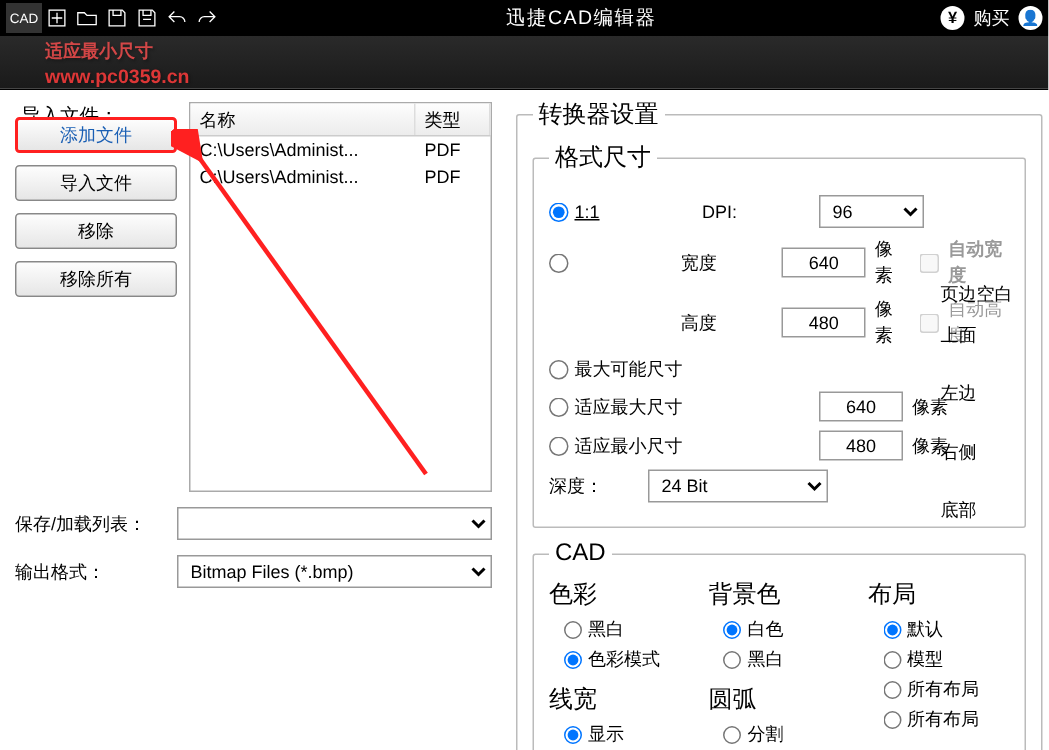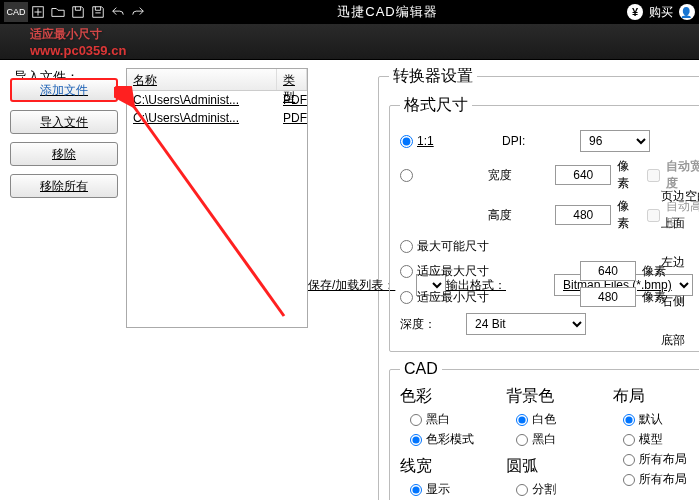--- a/index.html
+++ b/index.html
@@ -6,21 +6,21 @@
 body { width: 699px; height: 500px; background: #fff; overflow: hidden; position: relative; }
 .titlebar { height: 24px; background: #000; color: #fff; display: flex; align-items: center; padding: 0 4px; }
 .tb-icon { width: 20px; height: 20px; display: flex; align-items: center; justify-content: center; color: #fff; font-size: 14px; }
 .tb-icon svg { width: 14px; height: 14px; }
 .tb-title { flex: 1; text-align: center; font-size: 13px; letter-spacing: 1px; }
 .tb-right { display: flex; align-items: center; gap: 6px; }
 .coin { width: 16px; height: 16px; border-radius: 50%; background: #fff; color: #000; display: flex; align-items: center; justify-content: center; font-weight: bold; font-size: 11px; }
 .subbar { height: 36px; background: linear-gradient(#2a2a2a,#1a1a1a); border-bottom: 1px solid #000; position: relative; }
 .watermark { position: absolute; top: 26px; left: 30px; color: rgba(255,80,80,0.8); font-size: 18px; font-weight: bold; z-index: 50; text-shadow: 1px 1px 2px rgba(0,0,0,0.3); }
 .content { display: flex; height: calc(500px - 60px); }
-.left { width: 370px; padding: 8px 8px 8px 10px; display: flex; flex-direction: row; position: relative; text-decoration: underline; }
+.left { width: 370px; padding: 8px 8px 8px 10px; display: flex; flex-direction: column; position: relative; }
 .left-top { display: flex; gap: 8px; height: 260px; }
 .btns { display: flex; flex-direction: column; gap: 8px; width: 108px; padding-top: 10px; }
 .btns button { height: 24px; border: 1px solid #888; background: linear-gradient(#fdfdfd,#e6e6e6); border-radius: 3px; cursor: pointer; font-size: 12px; }
 .btns button.hilite { border: 2px solid #ff2020; color: #1a5fb4; }
 .filelist { flex: 1; border: 1px solid #aaa; background: #fff; }
 .flhdr { display: flex; background: linear-gradient(#fdfdfd,#ececec); border-bottom: 1px solid #ccc; height: 22px; }
 .flhdr div { padding: 3px 6px; border-right: 1px solid #ddd; font-size: 12px; }
 .flhdr .c1 { width: 150px; } .flhdr .c2 { flex: 1; }
 .flrow { display: flex; font-size: 12px; padding: 2px 0; }
 .flrow .c1 { width: 150px; padding-left: 6px; overflow: hidden; } .flrow .c2 { flex: 1; padding-left: 6px; }

